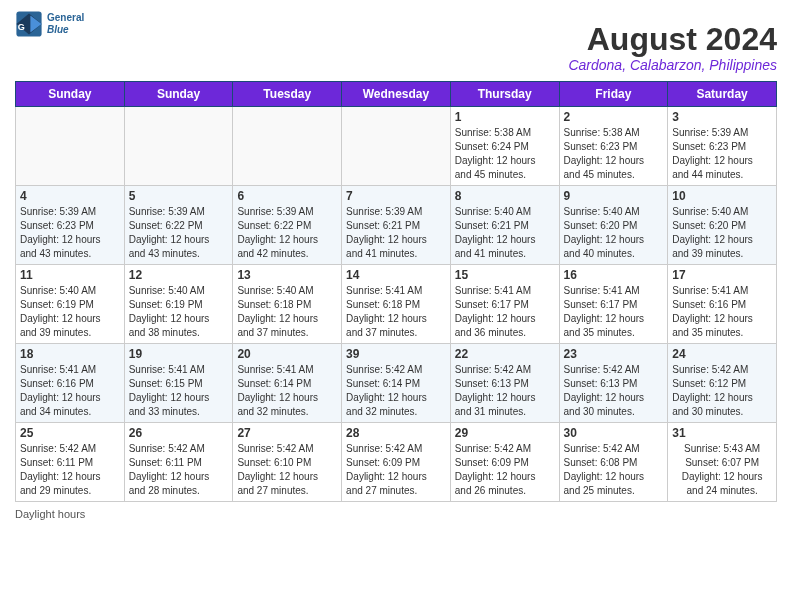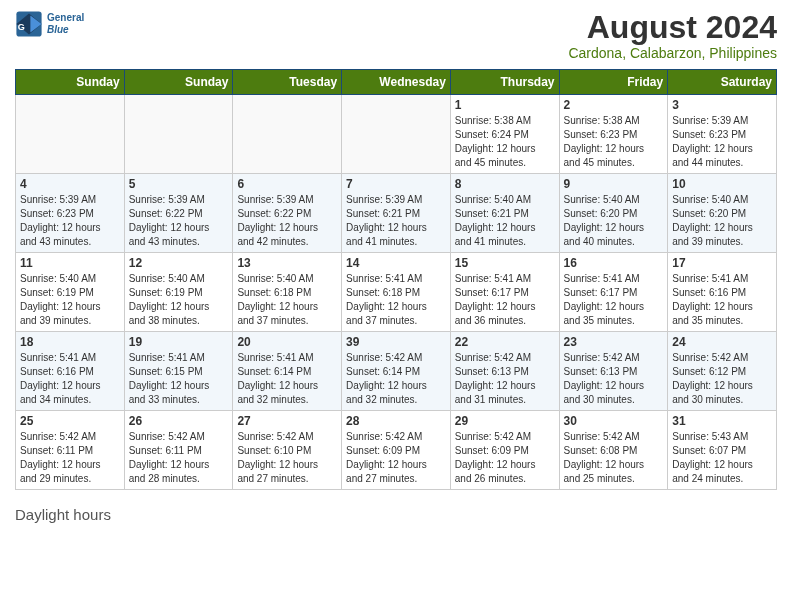--- a/index.html
+++ b/index.html
@@ -40,35 +40,37 @@
       height: 28px;
     }
     .title-block {
       text-align: right;
     }
     .month-title {
       font-size: 32px;
       font-weight: bold;
       color: #333;
       line-height: 1.1;
+      margin-top: 12px;
     }
     .location {
       font-size: 14px;
-      color: #4d7c0f;
+      color: #6d28d9;
+      font-style: italic;
     }
     .calendar {
       width: 100%;
       border-collapse: collapse;
       font-size: 10.5px;
     }
     .calendar th {
-      background: #4d7c0f;
+      background: #6d28d9;
       color: #fff;
       padding: 5px 4px;
-      text-align: right;
+      text-align: center;
       font-size: 12px;
       border: 1px solid #1a4a76;
     }
     .calendar td {
       border: 1px solid #ccc;
       padding: 3px 4px;
       vertical-align: top;
       width: calc(100% / 7);
       height: 78px;
       background: #fff;
@@ -85,23 +87,23 @@
       color: #333;
       display: block;
       margin-bottom: 2px;
     }
     .day-info {
       color: #333;
       font-size: 10px;
       line-height: 1.4;
     }
     .footer-note {
-      font-size: 15px;
+      font-size: 11px;
       color: #555;
-      margin-top: 16px;
+      margin-top: 6px;
     }
   </style>
 </head>
 <body>
 
 <div class="page">
   <div class="header">
     <div class="logo">
       <svg class="logo-icon" viewBox="0 0 40 40">
         <rect x="2" y="2" width="36" height="36" rx="4" fill="#2a6496"></rect>
@@ -351,21 +353,21 @@
           </td>
           <td>
             <span class="day-num">30</span>
             <div class="day-info" style="white-space: pre-line;">Sunrise: 5:42 AM
 Sunset: 6:08 PM
 Daylight: 12 hours
 and 25 minutes.</div>
           </td>
           <td>
             <span class="day-num">31</span>
-            <div class="day-info" style="white-space: pre-line;">Sunrise: 5:43 AM
+            <div class="day-info" style="white-space: pre-line; text-align: center;">Sunrise: 5:43 AM
 Sunset: 6:07 PM
 Daylight: 12 hours
 and 24 minutes.</div>
           </td>
         </tr>
       </tbody>
   </table>
 
   <div class="footer-note">Daylight hours</div>
 </div>

